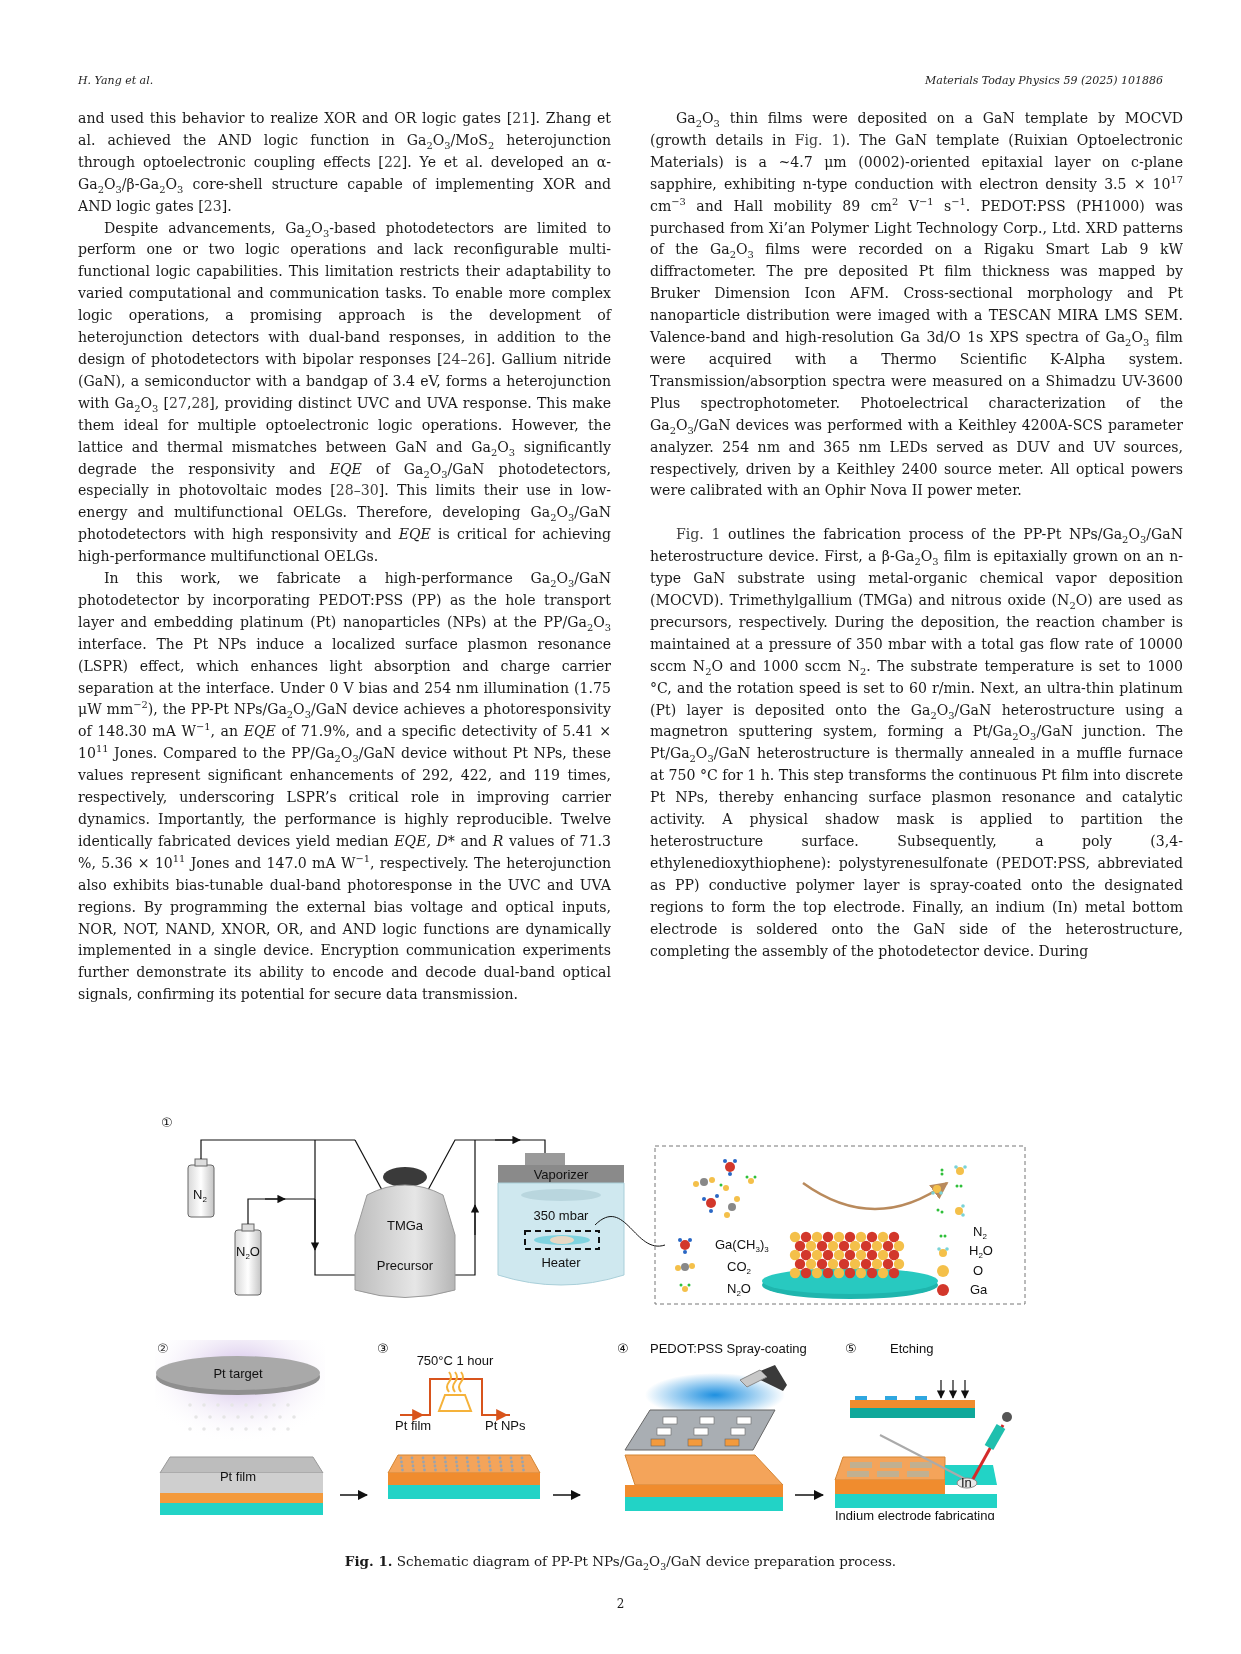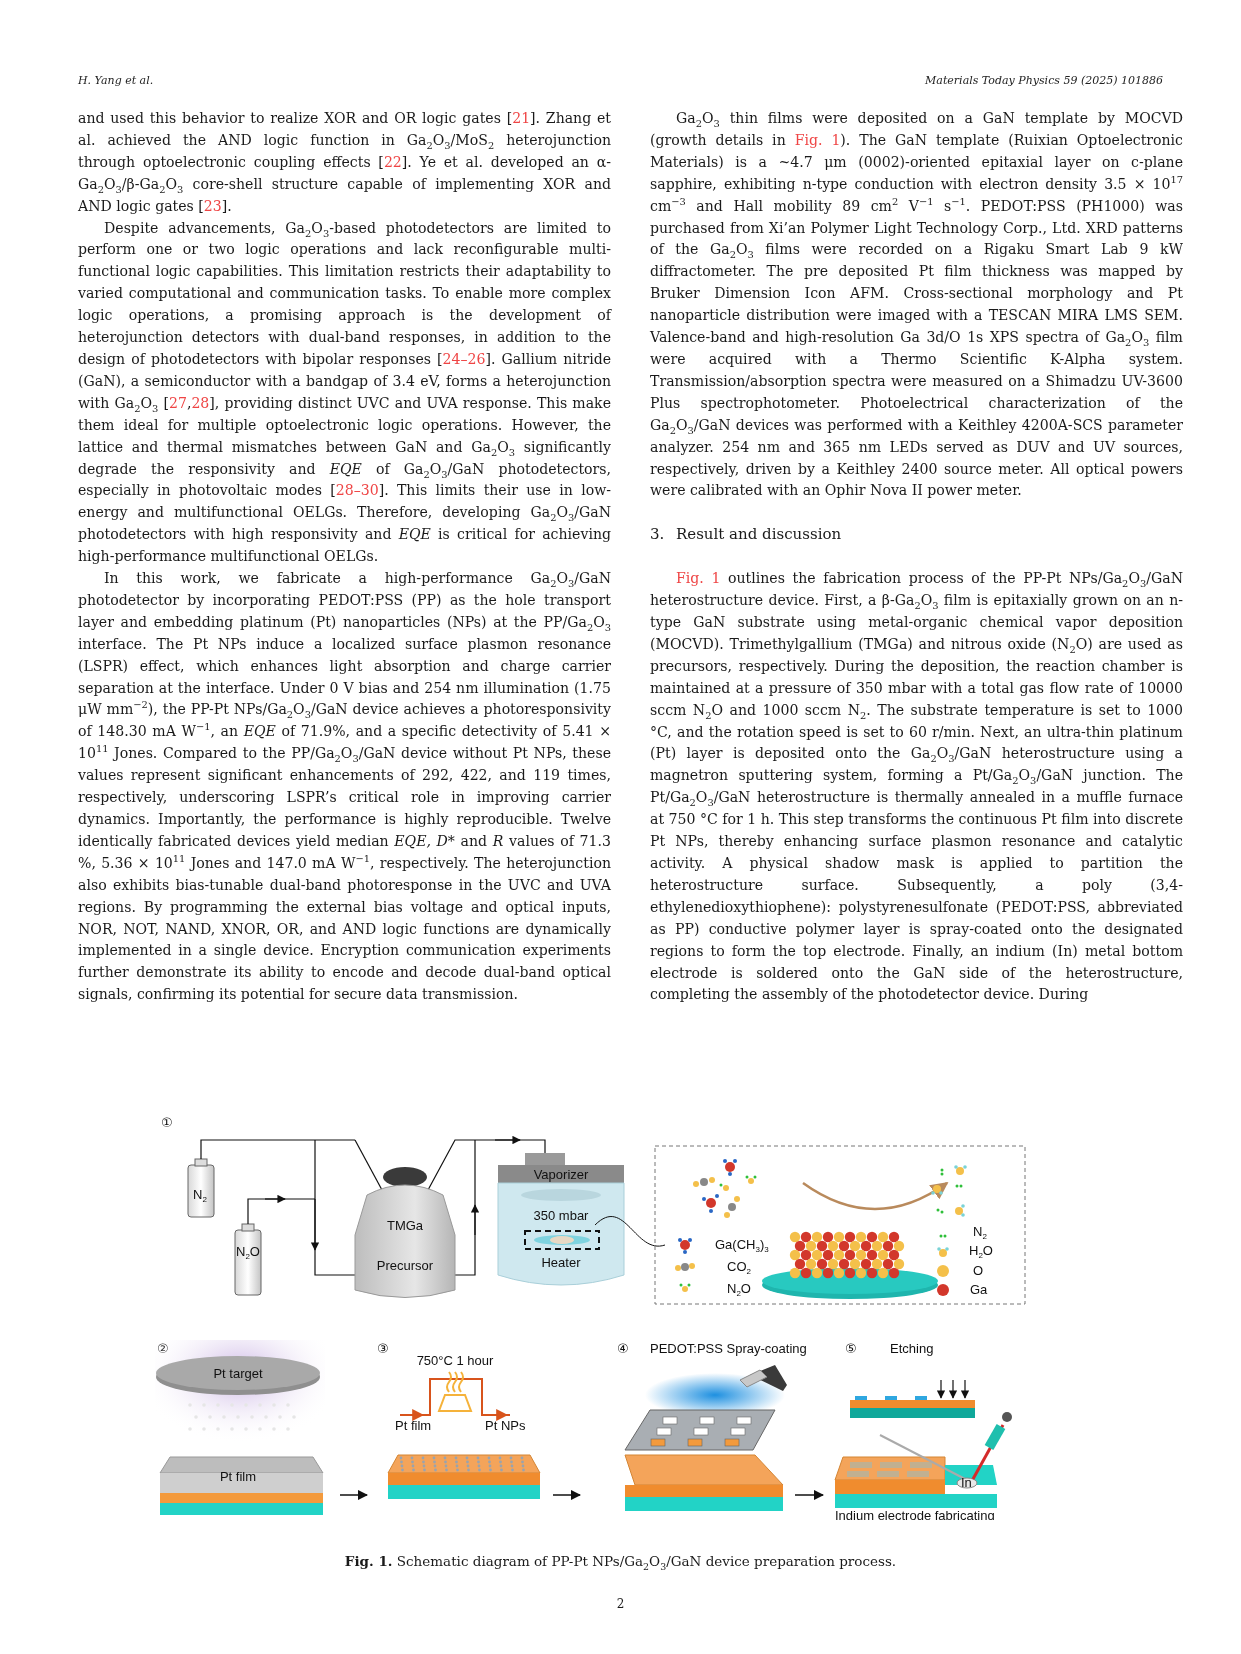--- a/index.html
+++ b/index.html
@@ -9,21 +9,21 @@
   .rh-left { left: 78px; }
   .rh-right { right: 78px; text-align: center; }
   .col { position: absolute; top: 108px; width: 533px; font-size: 14.1px; line-height: 21.9px;
          text-align: justify; hyphens: auto; }
   .col-left { left: 78px; }
   .col-right { left: 650px; }
   .col p { margin: 0; text-indent: 0; }
   .col p.indent { text-indent: 26px; }
   .section-head { font-size: 15px; margin: 0 0 22px 0; }
   .section-head .num { display: inline-block; width: 26px; }
-  .cite, .link { color: #ef4444; }
+  .cite, .link { color: #404040; }
   sub, sup { font-size: 70%; line-height: 0; }
   .gap { height: 22px; }
 
   .figure { position: absolute; left: 155px; top: 1095px; width: 940px; height: 425px; }
   .figure svg { width: 940px; height: 425px; }
   .fig-text { font-family: "Liberation Sans", "DejaVu Sans", sans-serif; font-size: 13px; fill: #111; }
   .fig-caption { position: absolute; top: 1553px; left: 0; width: 1241px; text-align: center; font-size: 13.5px; }
   .fig-caption b { font-weight: bold; }
   .page-number { position: absolute; top: 1597px; left: 0; width: 1241px; text-align: center; font-size: 12px; }
 </style>
@@ -37,21 +37,20 @@
   <p><span>and used this behavior to realize XOR and OR logic gates [</span><a class="cite">21</a><span>]. Zhang et al. achieved the AND logic function in Ga</span><sub>2</sub><span>O</span><sub>3</sub><span>/MoS</span><sub>2</sub><span> heterojunction through optoelectronic coupling effects [</span><a class="cite">22</a><span>]. Ye et al. developed an α-Ga</span><sub>2</sub><span>O</span><sub>3</sub><span>/β-Ga</span><sub>2</sub><span>O</span><sub>3</sub><span> core-shell structure capable of implementing XOR and AND logic gates [</span><a class="cite">23</a><span>].</span></p>
 
   <p class="indent"><span>Despite advancements, Ga</span><sub>2</sub><span>O</span><sub>3</sub><span>-based photodetectors are limited to perform one or two logic operations and lack reconfigurable multi-functional logic capabilities. This limitation restricts their adaptability to varied computational and communication tasks. To enable more complex logic operations, a promising approach is the development of heterojunction detectors with dual-band responses, in addition to the design of photodetectors with bipolar responses [</span><a class="cite">24–26</a><span>]. Gallium nitride (GaN), a semiconductor with a bandgap of 3.4 eV, forms a heterojunction with Ga</span><sub>2</sub><span>O</span><sub>3</sub><span> [</span><a class="cite">27</a><span>,</span><a class="cite">28</a><span>], providing distinct UVC and UVA response. This make them ideal for multiple optoelectronic logic operations. However, the lattice and thermal mismatches between GaN and Ga</span><sub>2</sub><span>O</span><sub>3</sub><span> significantly degrade the responsivity and </span><i>EQE</i><span> of Ga</span><sub>2</sub><span>O</span><sub>3</sub><span>/GaN photodetectors, especially in photovoltaic modes [</span><a class="cite">28–30</a><span>]. This limits their use in low-energy and multifunctional OELGs. Therefore, developing Ga</span><sub>2</sub><span>O</span><sub>3</sub><span>/GaN photodetectors with high responsivity and </span><i>EQE</i><span> is critical for achieving high-performance multifunctional OELGs.</span></p>
 
   <p class="indent"><span>In this work, we fabricate a high-performance Ga</span><sub>2</sub><span>O</span><sub>3</sub><span>/GaN photodetector by incorporating PEDOT:PSS (PP) as the hole transport layer and embedding platinum (Pt) nanoparticles (NPs) at the PP/Ga</span><sub>2</sub><span>O</span><sub>3</sub><span> interface. The Pt NPs induce a localized surface plasmon resonance (LSPR) effect, which enhances light absorption and charge carrier separation at the interface. Under 0 V bias and 254 nm illumination (1.75 μW mm</span><sup>−2</sup><span>), the PP-Pt NPs/Ga</span><sub>2</sub><span>O</span><sub>3</sub><span>/GaN device achieves a photoresponsivity of 148.30 mA W</span><sup>−1</sup><span>, an </span><i>EQE</i><span> of 71.9%, and a specific detectivity of 5.41 × 10</span><sup>11</sup><span> Jones. Compared to the PP/Ga</span><sub>2</sub><span>O</span><sub>3</sub><span>/GaN device without Pt NPs, these values represent significant enhancements of 292, 422, and 119 times, respectively, underscoring LSPR’s critical role in improving carrier dynamics. Importantly, the performance is highly reproducible. Twelve identically fabricated devices yield median </span><i>EQE, D*</i><span> and </span><i>R</i><span> values of 71.3 %, 5.36 × 10</span><sup>11</sup><span> Jones and 147.0 mA W</span><sup>−1</sup><span>, respectively. The heterojunction also exhibits bias-tunable dual-band photoresponse in the UVC and UVA regions. By programming the external bias voltage and optical inputs, NOR, NOT, NAND, XNOR, OR, and AND logic functions are dynamically implemented in a single device. Encryption communication experiments further demonstrate its ability to encode and decode dual-band optical signals, confirming its potential for secure data transmission.</span></p>
 </div>
 
 <div class="col col-right">
   <p class="indent"><span>Ga</span><sub>2</sub><span>O</span><sub>3</sub><span> thin films were deposited on a GaN template by MOCVD (growth details in </span><a class="link">Fig. 1</a><span>). The GaN template (Ruixian Optoelectronic Materials) is a ~4.7 μm (0002)-oriented epitaxial layer on c-plane sapphire, exhibiting n-type conduction with electron density 3.5 × 10</span><sup>17</sup><span> cm</span><sup>−3</sup><span> and Hall mobility 89 cm</span><sup>2</sup><span> V</span><sup>−1</sup><span> s</span><sup>−1</sup><span>. PEDOT:PSS (PH1000) was purchased from Xi’an Polymer Light Technology Corp., Ltd. XRD patterns of the Ga</span><sub>2</sub><span>O</span><sub>3</sub><span> films were recorded on a Rigaku Smart Lab 9 kW diffractometer. The pre deposited Pt film thickness was mapped by Bruker Dimension Icon AFM. Cross-sectional morphology and Pt nanoparticle distribution were imaged with a TESCAN MIRA LMS SEM. Valence-band and high-resolution Ga 3d/O 1s XPS spectra of Ga</span><sub>2</sub><span>O</span><sub>3</sub><span> film were acquired with a Thermo Scientific K-Alpha system. Transmission/absorption spectra were measured on a Shimadzu UV-3600 Plus spectrophotometer. Photoelectrical characterization of the Ga</span><sub>2</sub><span>O</span><sub>3</sub><span>/GaN devices was performed with a Keithley 4200A-SCS parameter analyzer. 254 nm and 365 nm LEDs served as DUV and UV sources, respectively, driven by a Keithley 2400 source meter. All optical powers were calibrated with an Ophir Nova II power meter.</span></p>
   <div class="gap"></div>
-  <div class="section-head"><span class="num">3.</span><span>Result and discussion</span></div>
   <p class="indent"><a class="link">Fig. 1</a><span> outlines the fabrication process of the PP-Pt NPs/Ga</span><sub>2</sub><span>O</span><sub>3</sub><span>/GaN heterostructure device. First, a β-Ga</span><sub>2</sub><span>O</span><sub>3</sub><span> film is epitaxially grown on an n-type GaN substrate using metal-organic chemical vapor deposition (MOCVD). Trimethylgallium (TMGa) and nitrous oxide (N</span><sub>2</sub><span>O) are used as precursors, respectively. During the deposition, the reaction chamber is maintained at a pressure of 350 mbar with a total gas flow rate of 10000 sccm N</span><sub>2</sub><span>O and 1000 sccm N</span><sub>2</sub><span>. The substrate temperature is set to 1000 °C, and the rotation speed is set to 60 r/min. Next, an ultra-thin platinum (Pt) layer is deposited onto the Ga</span><sub>2</sub><span>O</span><sub>3</sub><span>/GaN heterostructure using a magnetron sputtering system, forming a Pt/Ga</span><sub>2</sub><span>O</span><sub>3</sub><span>/GaN junction. The Pt/Ga</span><sub>2</sub><span>O</span><sub>3</sub><span>/GaN heterostructure is thermally annealed in a muffle furnace at 750 °C for 1 h. This step transforms the continuous Pt film into discrete Pt NPs, thereby enhancing surface plasmon resonance and catalytic activity. A physical shadow mask is applied to partition the heterostructure surface. Subsequently, a poly (3,4-ethylenedioxythiophene): polystyrenesulfonate (PEDOT:PSS, abbreviated as PP) conductive polymer layer is spray-coated onto the designated regions to form the top electrode. Finally, an indium (In) metal bottom electrode is soldered onto the GaN side of the heterostructure, completing the assembly of the photodetector device. During</span></p>
 </div>
 
 <div class="figure">
   <svg viewBox="0 0 940 425" xmlns="http://www.w3.org/2000/svg">
     <defs>
       <linearGradient id="cyl" x1="0" x2="1">
         <stop offset="0" stop-color="#d8d8d8"></stop>
           <stop offset="0.5" stop-color="#ffffff"></stop>
           <stop offset="1" stop-color="#c4c4c4"></stop>

